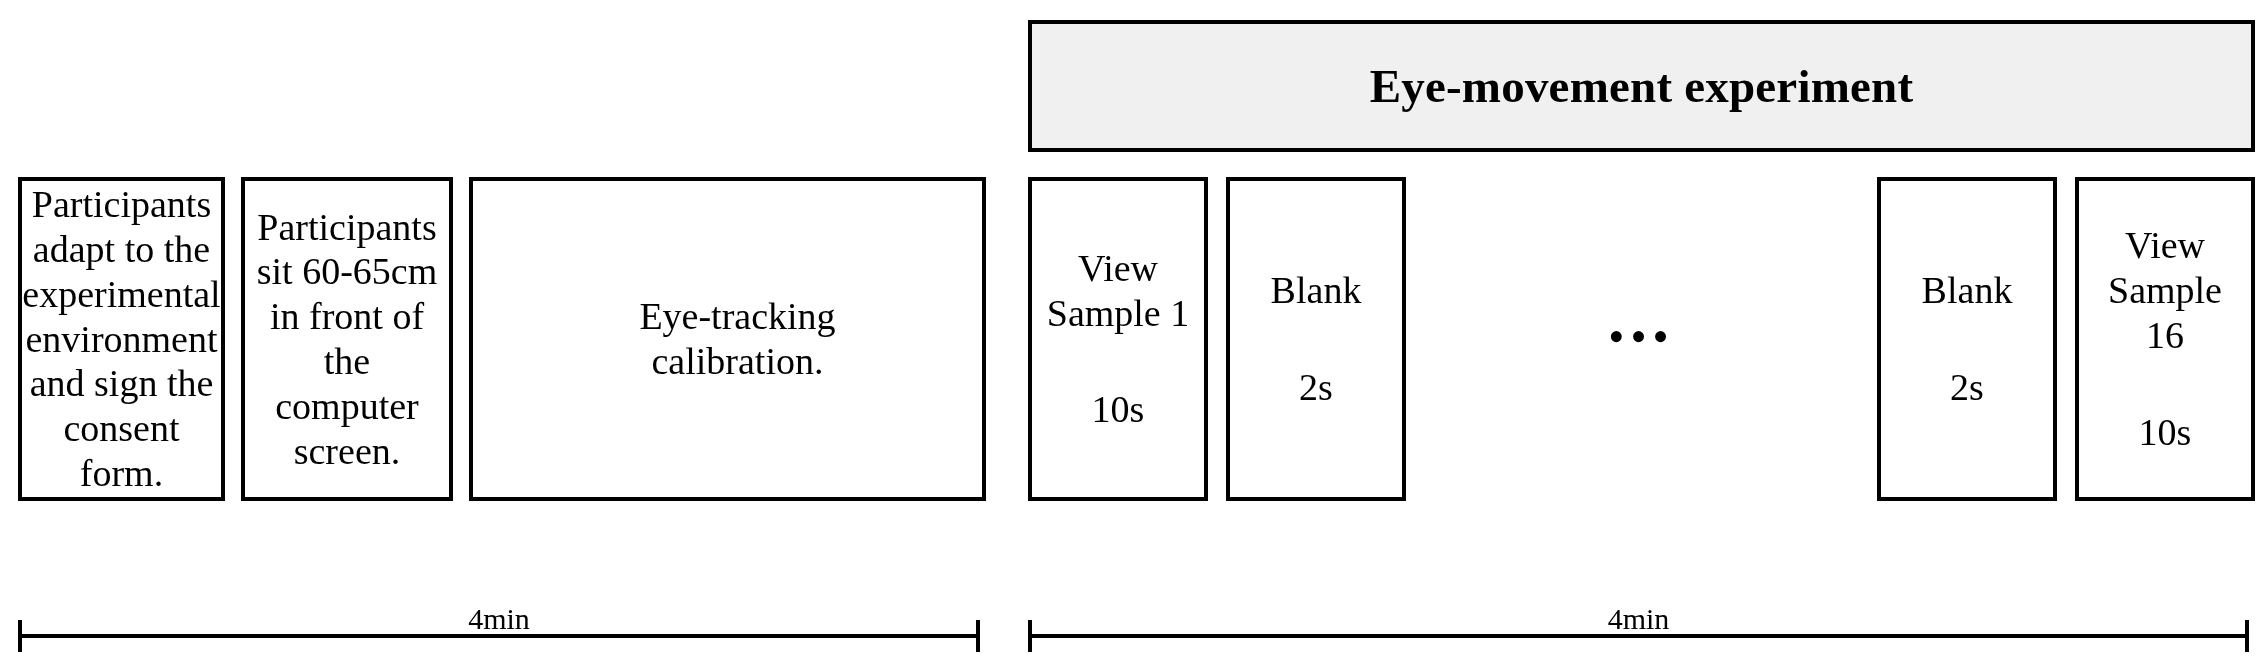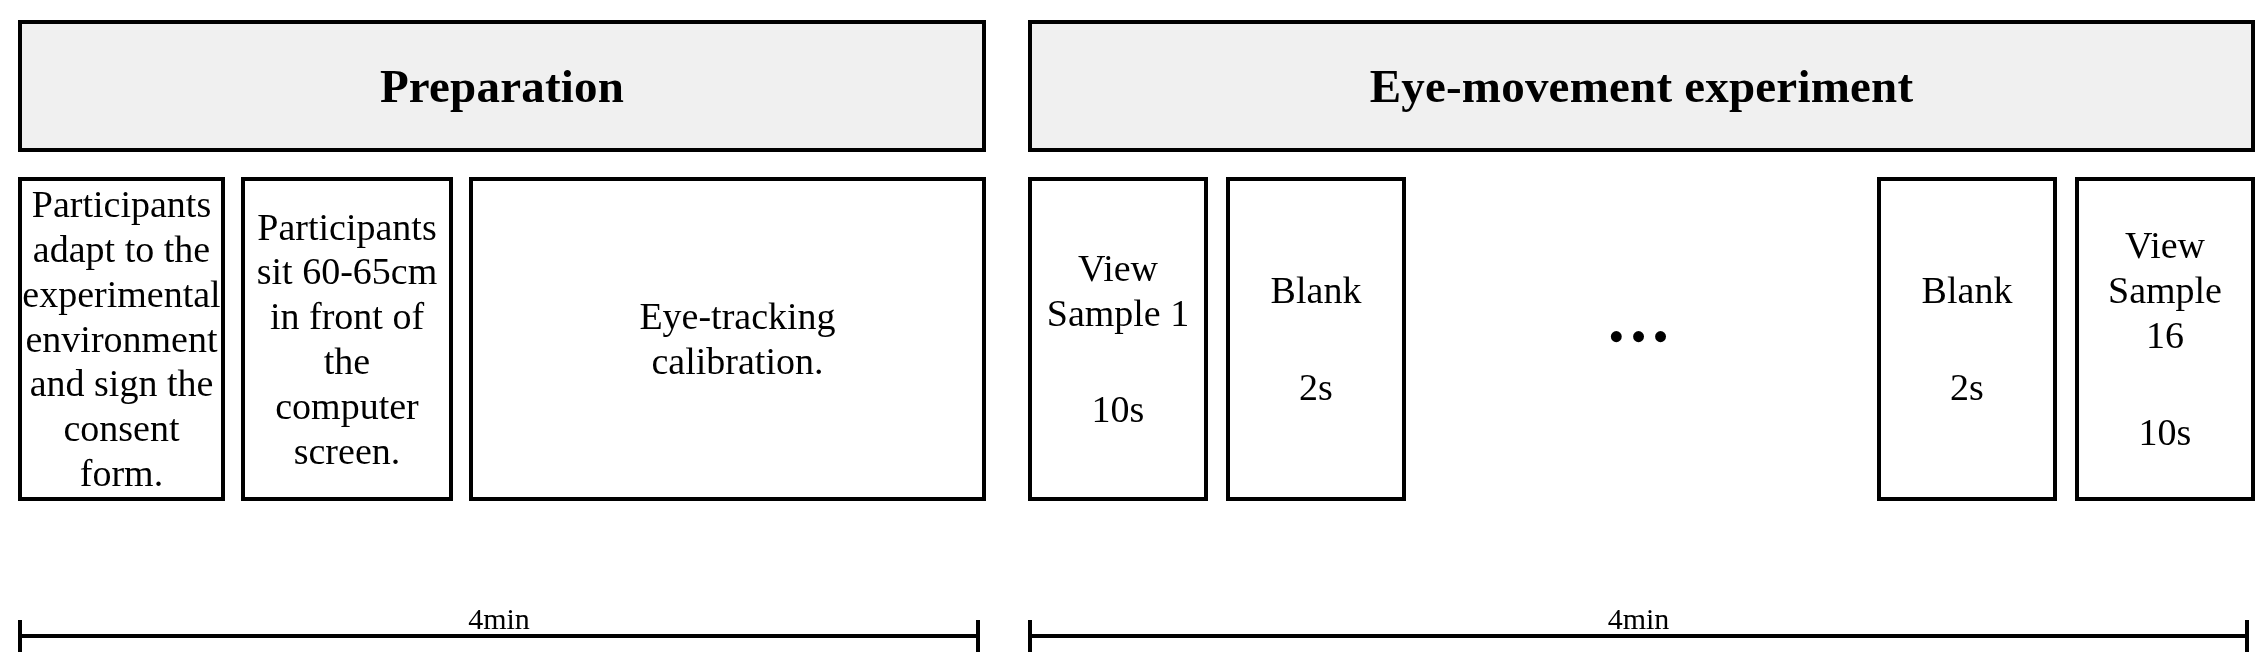--- a/index.html
+++ b/index.html
@@ -146,23 +146,20 @@
   .bracket-tick.left  { left: 0; }
   .bracket-tick.right { right: 0; }
 </style>
 </head>
 <body>
 
 <div id="canvas">
 
   <div class="panel" id="panel-preparation">
 
-    <div class="panel-header">
-      <span class="panel-header-title">Preparation</span>
-    </div>
 
     <div class="box-row">
 
       <div class="step-box" id="box-adapt">
         <span class="box-text">Participants
 adapt to the
 experimental
 environment
 and sign the
 consent form.</span>

